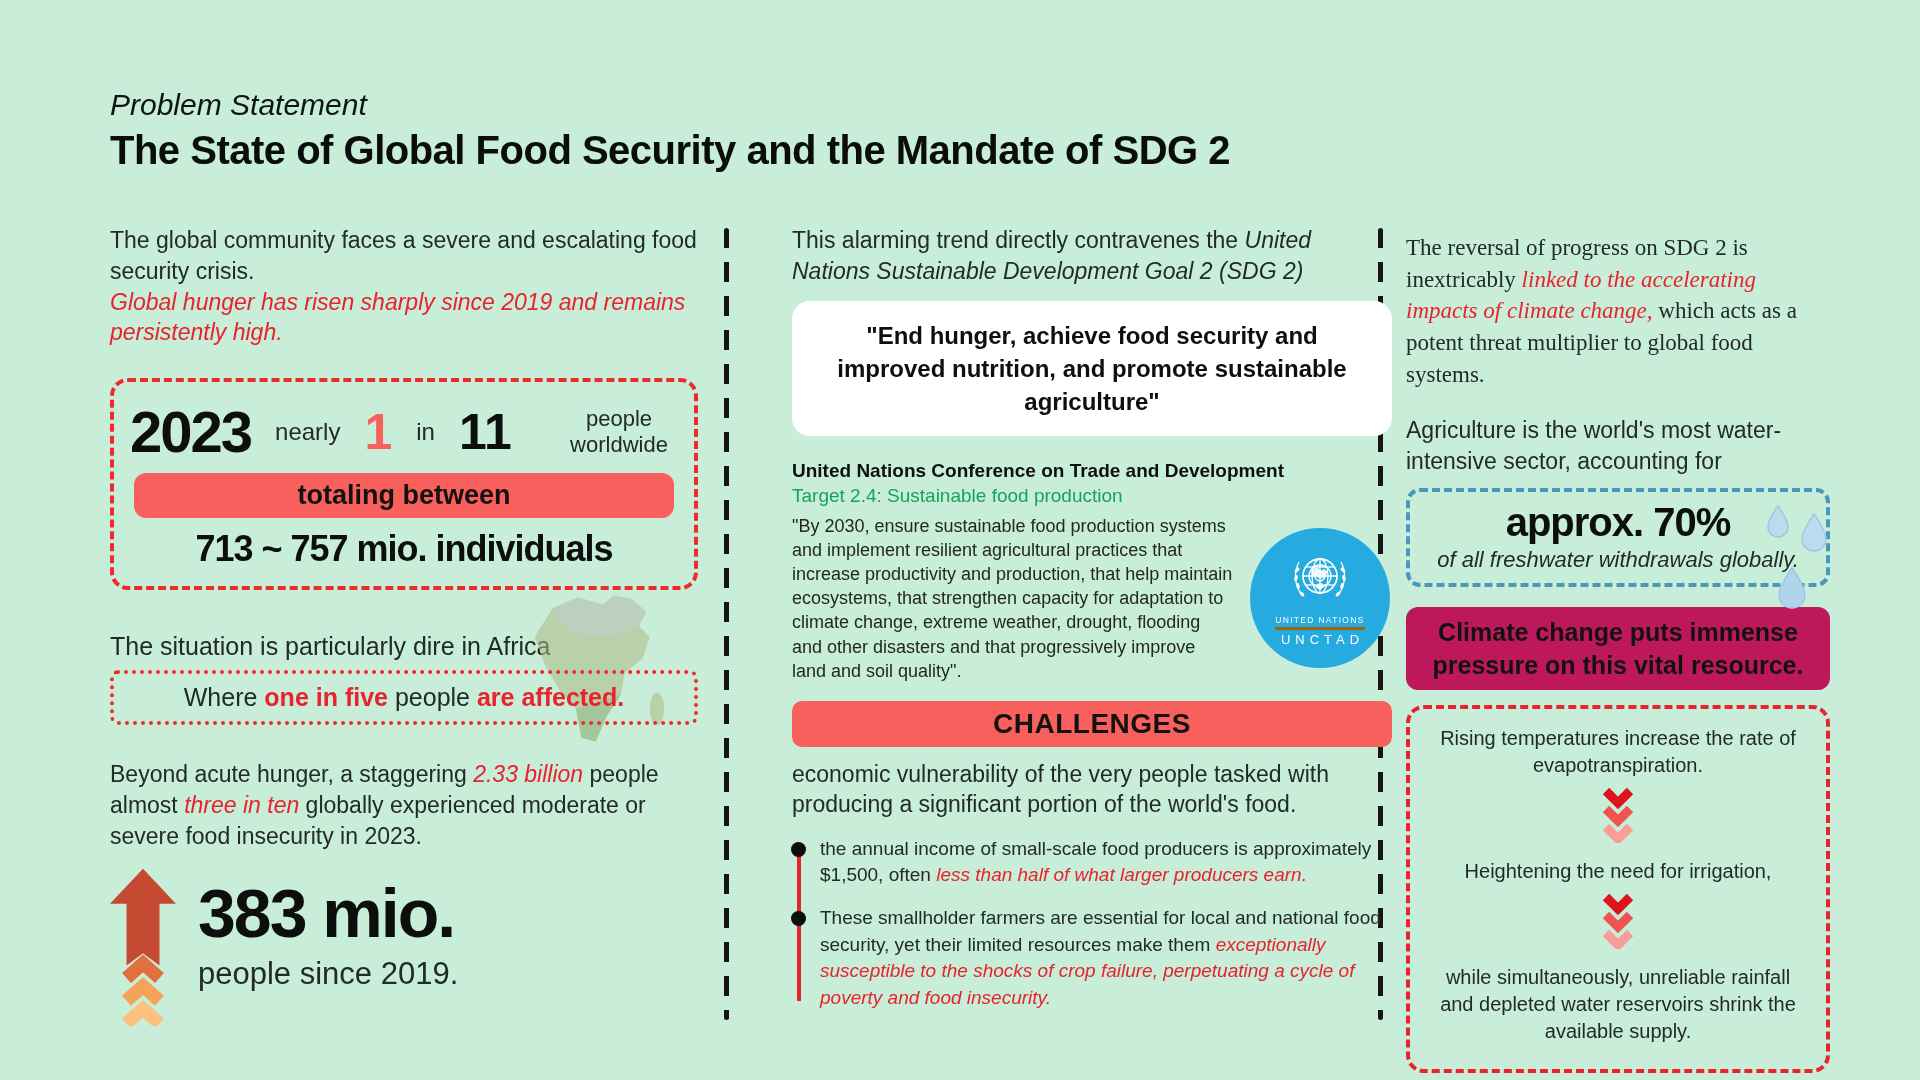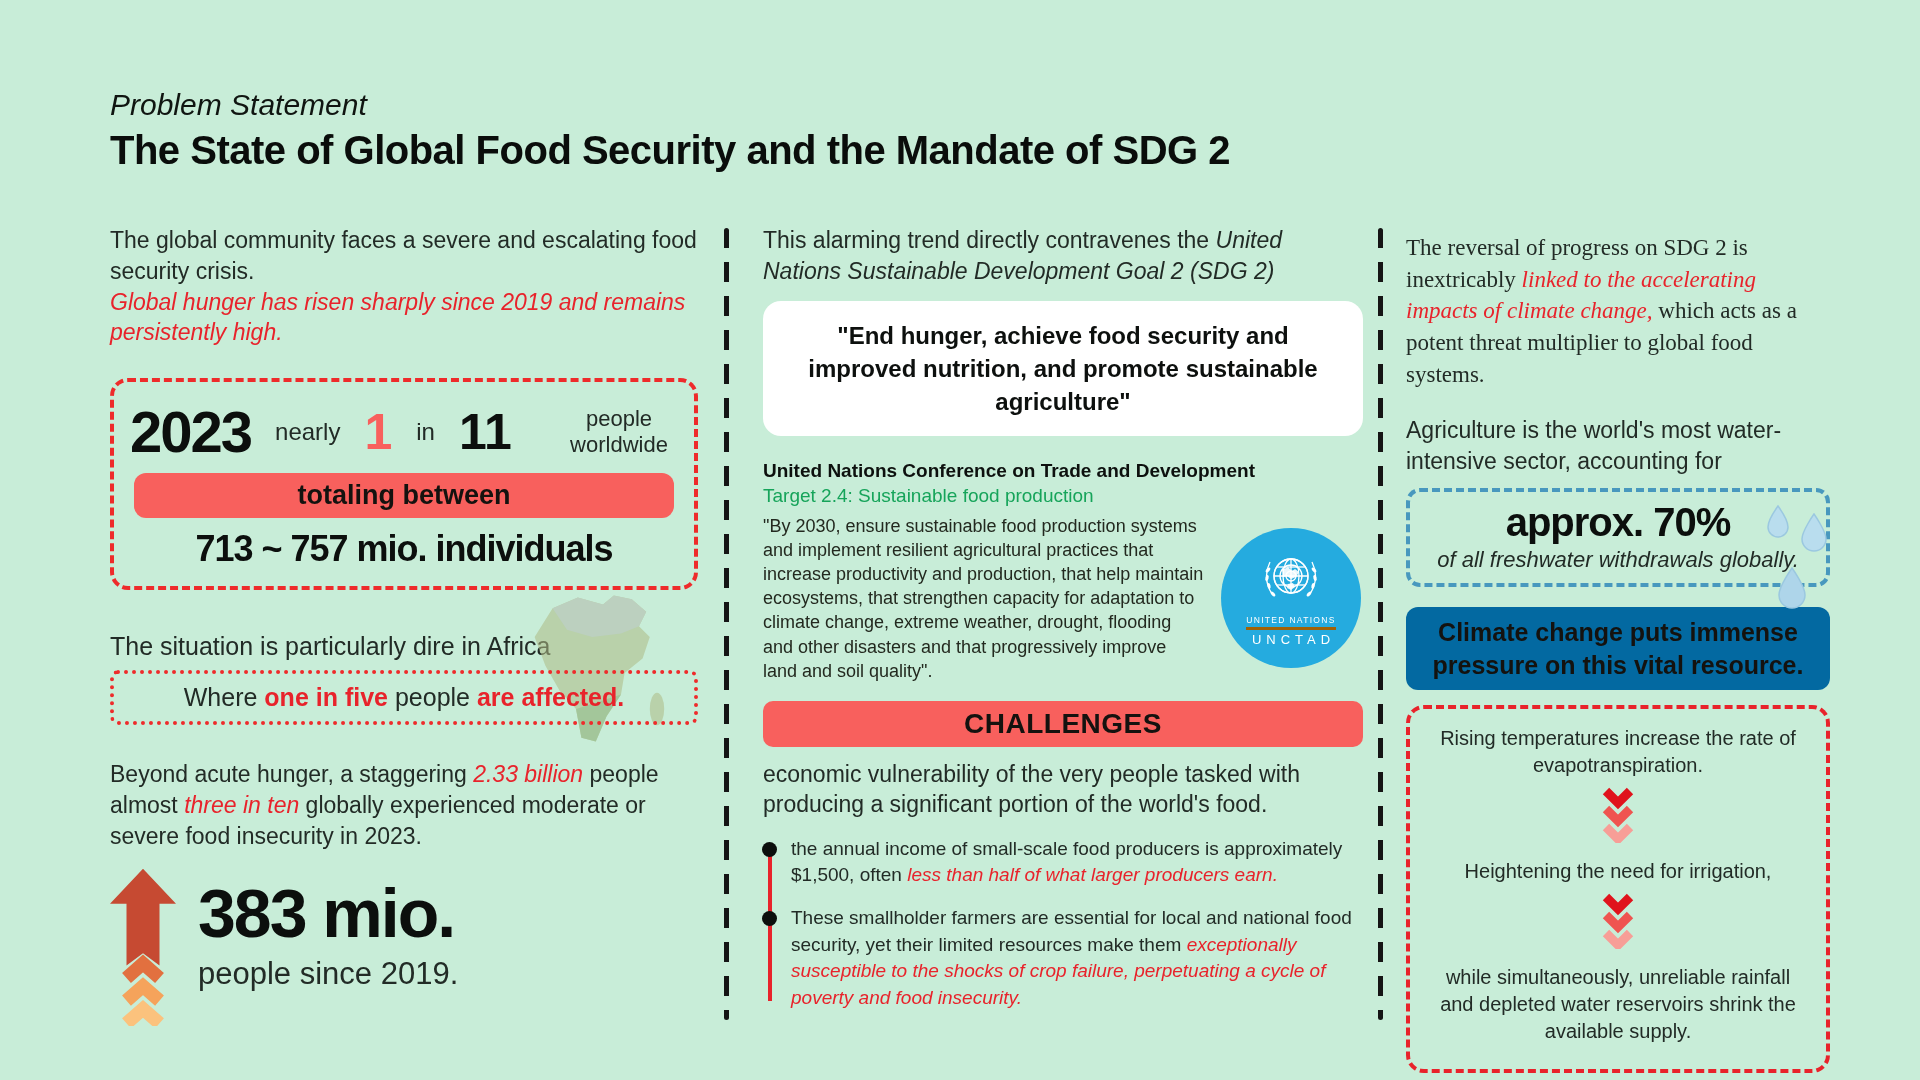--- a/index.html
+++ b/index.html
@@ -20,21 +20,21 @@
   
   .sep {
     position:absolute; top:228px; height:792px; width:5px;
     background:repeating-linear-gradient(to bottom,#151515 0 20px, transparent 20px 34px);
     border-radius:3px;
   }
 
   
   .col { position:absolute; top:225px; }
   .col-left  { left:110px; width:588px; }
-  .col-mid   { left:763px; width:600px; }
+  .col-mid   { left:792px; width:600px; }
   .col-right { left:1406px; width:424px; }
 
   p.body-txt { font-size:23px; line-height:1.34; }
   .red-it { color:#e8232b; font-style:italic; }
   .red-bold { color:#e8232b; font-weight:700; }
 
   
   .stat-box {
     margin-top:30px; border:4px dashed #ee2b2b; border-radius:18px;
     padding:16px 16px 16px; background:transparent;
@@ -101,21 +101,21 @@
   .right-intro { font-size:23px; line-height:1.38; padding-top:7px;font-family:Liberation Serif, serif; }
   .agri-par { font-size:23px; line-height:1.38; margin-top:24px; }
   .water-box {
     margin-top:10px; border:4px dashed #4898be; border-radius:14px;
     padding:8px 10px 10px; text-align:center; position:relative;
   }
   .water-head { font-size:40px; font-weight:800; color:#0c0f0d; letter-spacing:-1px; }
   .water-sub { font-style:italic; font-size:22px; margin-top:2px; }
   .drops { position:absolute; right:-14px; top:8px; }
   .pressure-banner {
-    margin-top:20px; background:#0369a1; border-radius:12px;
+    margin-top:20px; background:#be185d; border-radius:12px;
     text-align:center; font-weight:800; font-size:25px; color:#14120f;
     padding:9px 23px; line-height:1.3;
   }
   .cascade-box {
     margin-top:15px; border:4px dashed #e8232b; border-radius:18px;
     padding:16px 18px 24px; text-align:center; font-size:20px; line-height:1.35;
   }
   .chev-stack { display:block; margin:8px auto; }
 </style>
 </head>

